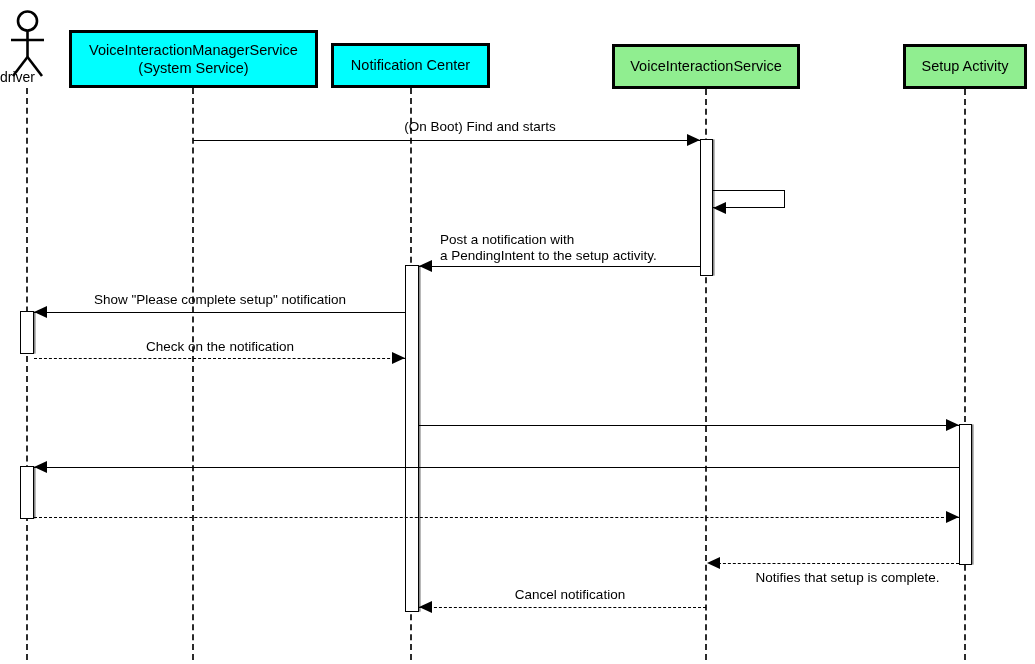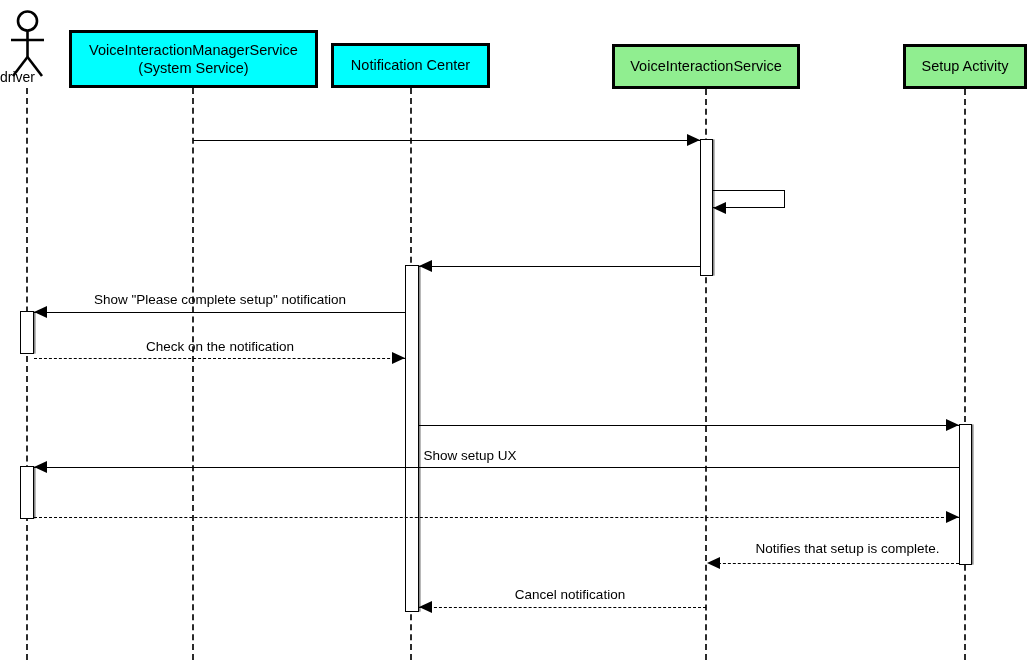--- a/index.html
+++ b/index.html
@@ -128,46 +128,48 @@
   <div class="lifeline" style="left:964px; top:89px;  height:571px;"></div>
 
   <div class="activation" style="left:700px; top:139px; width:13px; height:137px;"></div>
   <div class="activation" style="left:405px; top:265px; width:14px; height:347px;"></div>
   <div class="activation" style="left:20px; top:311px; width:14px; height:43px;"></div>
   <div class="activation" style="left:959px; top:424px; width:13px; height:141px;"></div>
   <div class="activation" style="left:20px; top:466px; width:14px; height:53px;"></div>
 
   <div class="msg-line" style="left:193px; top:140px; width:507px;"></div>
   <div class="arrow-head right" style="left:687px; top:133.5px;"></div>
+  <div class="msg-label center" style="left:260px; top:119px; width:440px;">(On Boot) Find and starts</div>
 
   <div class="self-msg" style="left:713px; top:190px; width:72px; height:18px;"></div>
   <div class="arrow-head left" style="left:713px; top:201.5px;"></div>
 
   <div class="msg-line" style="left:419px; top:266px; width:281px;"></div>
   <div class="arrow-head left" style="left:419px; top:259.5px;"></div>
+  <div class="msg-label left" style="left:440px; top:232px; width:320px;">Post a notification with
+a PendingIntent to the setup activity.</div>
 
   <div class="msg-line" style="left:34px; top:312px; width:371px;"></div>
   <div class="arrow-head left" style="left:34px; top:305.5px;"></div>
   <div class="msg-label center" style="left:50px; top:292px; width:340px;">Show "Please complete setup" notification</div>
 
   <div class="msg-line dashed" style="left:34px; top:358px; width:371px;"></div>
   <div class="arrow-head right" style="left:392px; top:351.5px;"></div>
   <div class="msg-label center" style="left:50px; top:339px; width:340px;">Check on the notification</div>
 
   <div class="msg-line" style="left:419px; top:425px; width:540px;"></div>
   <div class="arrow-head right" style="left:946px; top:418.5px;"></div>
 
   <div class="msg-line" style="left:34px; top:467px; width:925px;"></div>
   <div class="arrow-head left" style="left:34px; top:460.5px;"></div>
-  <div class="msg-label center" style="left:250px; top:448px; width:440px;">Show setup UX</div>
 
   <div class="msg-line dashed" style="left:34px; top:517px; width:925px;"></div>
   <div class="arrow-head right" style="left:946px; top:510.5px;"></div>
 
   <div class="msg-line dashed" style="left:713px; top:563px; width:246px;"></div>
   <div class="arrow-head left" style="left:707px; top:556.5px;"></div>
-  <div class="msg-label center" style="left:700px; top:541px; width:295px;">Notifies that setup is complete.</div>
+  <div class="msg-label center" style="left:700px; top:570px; width:295px;">Notifies that setup is complete.</div>
 
   <div class="msg-line dashed" style="left:419px; top:607px; width:287px;"></div>
   <div class="arrow-head left" style="left:419px; top:600.5px;"></div>
   <div class="msg-label center" style="left:430px; top:587px; width:280px;">Cancel notification</div>
 
 </div>
 
 </body></html>

